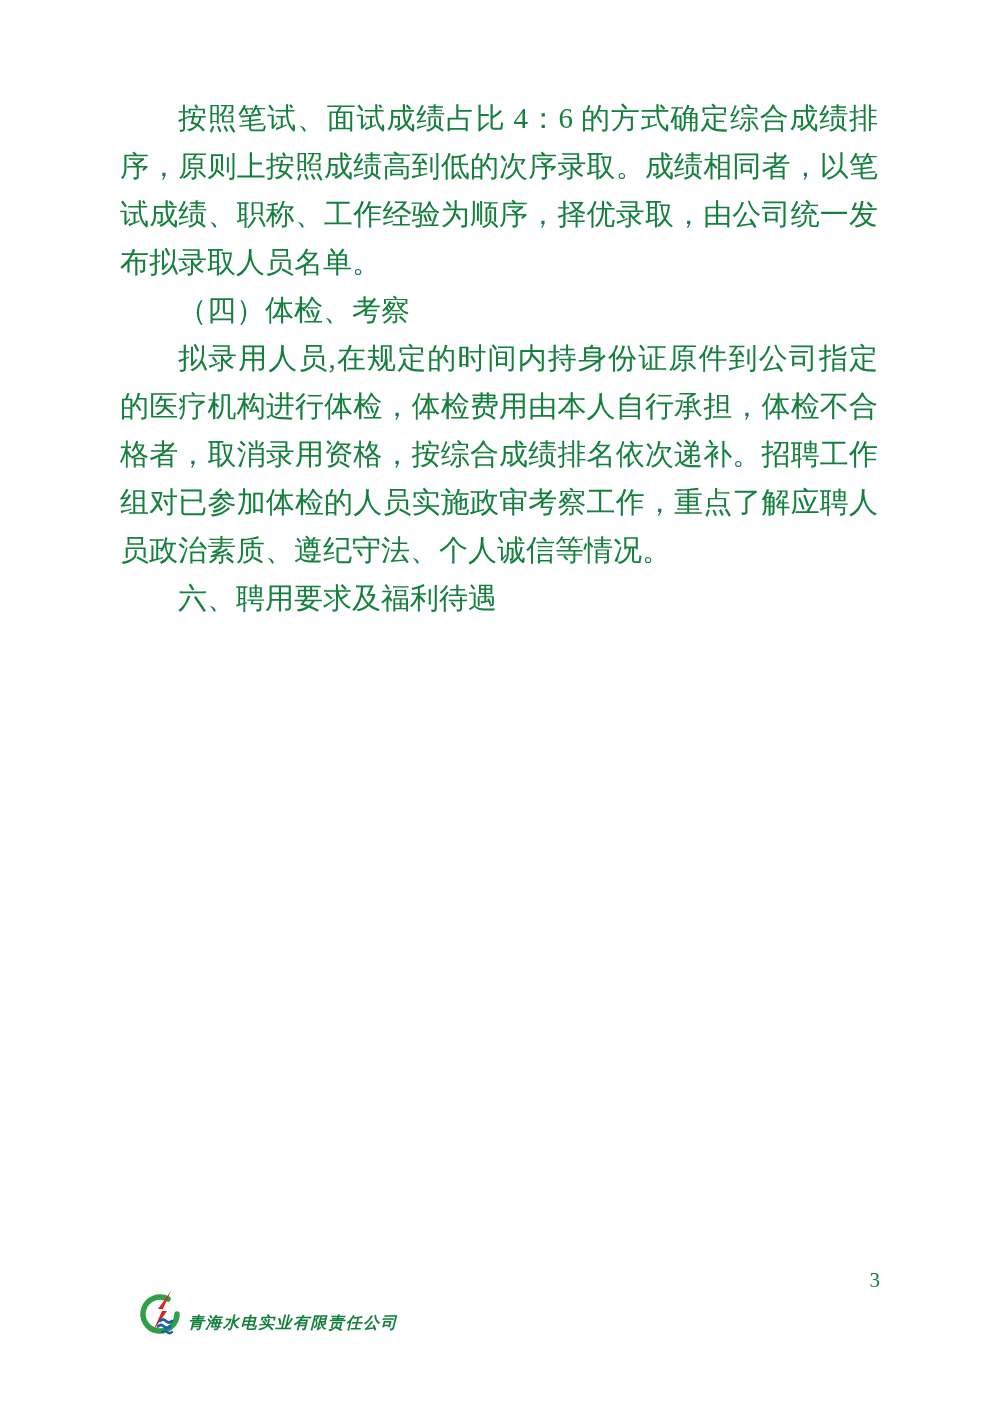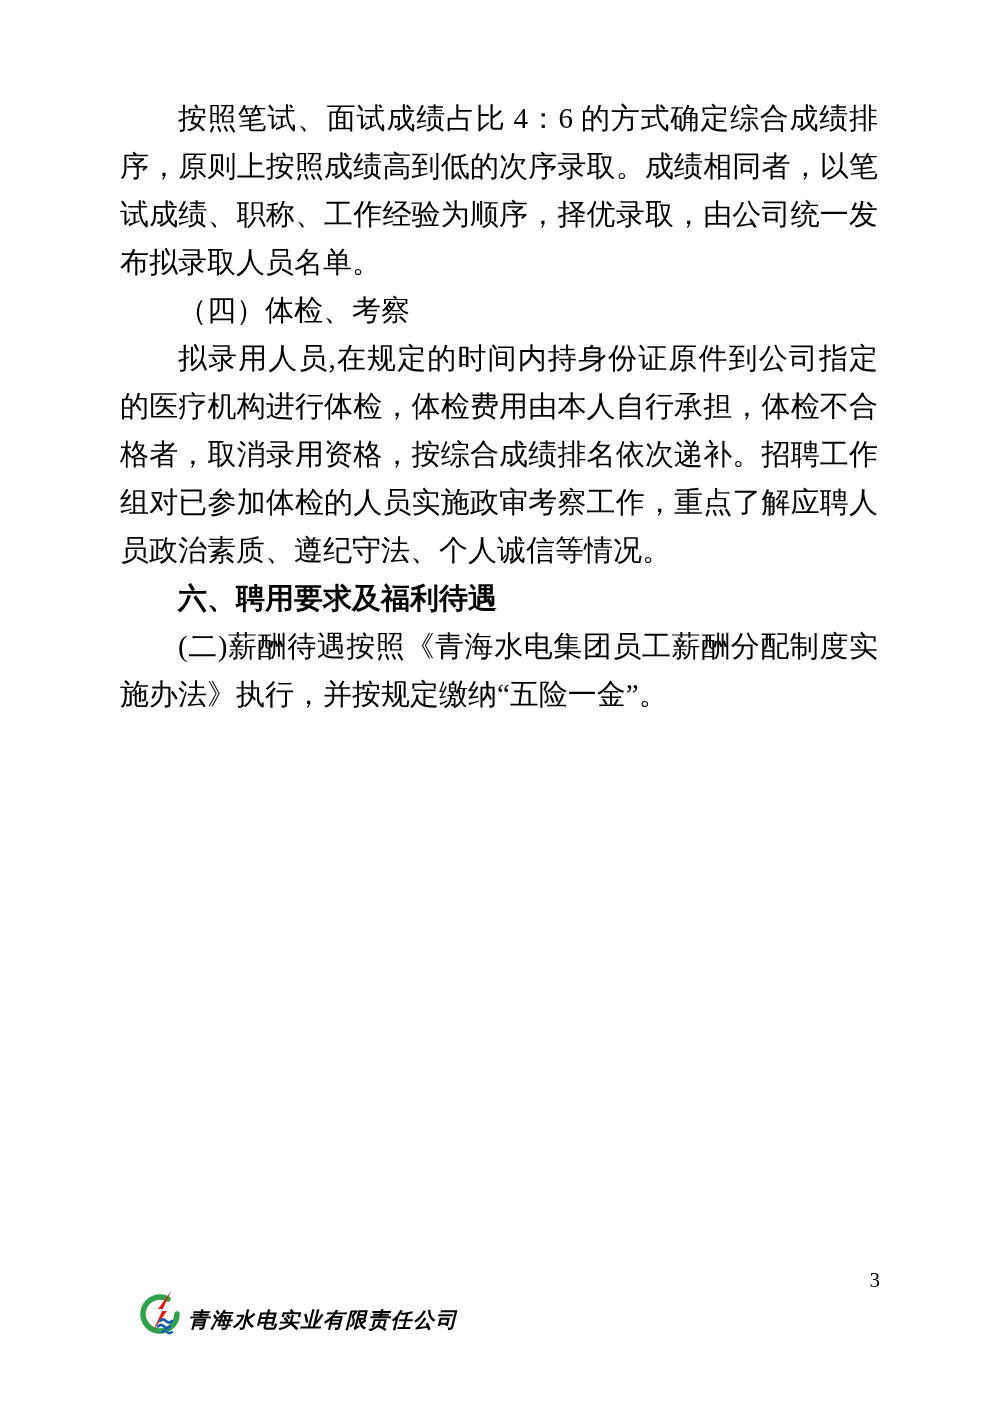--- a/index.html
+++ b/index.html
@@ -5,42 +5,42 @@
   html, body {
     margin: 0;
     padding: 0;
     background: #ffffff;
   }
   .page {
     position: relative;
     width: 1000px;
     height: 1414px;
     background: #ffffff;
-    color: #000000;
+    color: #15803d;
     font-family: "Liberation Serif", "DejaVu Serif", serif;
     overflow: hidden;
   }
   .content {
     position: absolute;
     left: 120px;
     top: 94px;
     width: 758px;
     font-size: 29px;
     line-height: 48px;
     text-align: justify;
     text-justify: inter-ideograph;
   }
   .content p {
     margin: 0;
     padding: 0;
     text-indent: 2em;
   }
   .main-heading {
     font-family: "Liberation Sans", "DejaVu Sans", sans-serif;
-    font-weight: bold;
+    font-weight: normal;
   }
   .page-number {
     position: absolute;
     top: 1268px;
     right: 120px;
     font-size: 21px;
     font-family: "Liberation Serif", "DejaVu Serif", serif;
   }
   .footer {
     position: absolute;
@@ -51,38 +51,37 @@
   }
   .logo {
     display: inline-block;
     width: 48px;
     height: 48px;
   }
   .company-name {
     font-family: "Liberation Serif", "DejaVu Serif", serif;
     font-weight: bold;
     font-style: italic;
-    font-size: 21px;
+    font-size: 16px;
     letter-spacing: 1.5px;
     margin-left: 3px;
     margin-bottom: 4px;
     white-space: nowrap;
   }
 </style>
 </head>
 <body>
 
 <div class="page">
 
   <main class="content">
     <p class="body-para">按照笔试、面试成绩占比 4：6 的方式确定综合成绩排序，原则上按照成绩高到低的次序录取。成绩相同者，以笔试成绩、职称、工作经验为顺序，择优录取，由公司统一发布拟录取人员名单。</p>
     <p class="sub-heading">（四）体检、考察</p>
     <p class="body-para">拟录用人员,在规定的时间内持身份证原件到公司指定的医疗机构进行体检，体检费用由本人自行承担，体检不合格者，取消录用资格，按综合成绩排名依次递补。招聘工作组对已参加体检的人员实施政审考察工作，重点了解应聘人员政治素质、遵纪守法、个人诚信等情况。</p>
     <p class="main-heading">六、聘用要求及福利待遇</p>
-    <p class="body-para">(二)薪酬待遇按照《青海水电集团员工薪酬分配制度实施办法》执行，并按规定缴纳“五险一金”。</p>
   </main>
 
   <div class="page-number">3</div>
 
   <footer class="footer">
     <span class="logo">
       <svg viewBox="0 0 48 48" width="48" height="48" xmlns="http://www.w3.org/2000/svg">
 
         <path d="M31 9 A17 17 0 1 0 40 24" fill="none" stroke="#2ea04a" stroke-width="5.5" stroke-linecap="round"></path>
 

